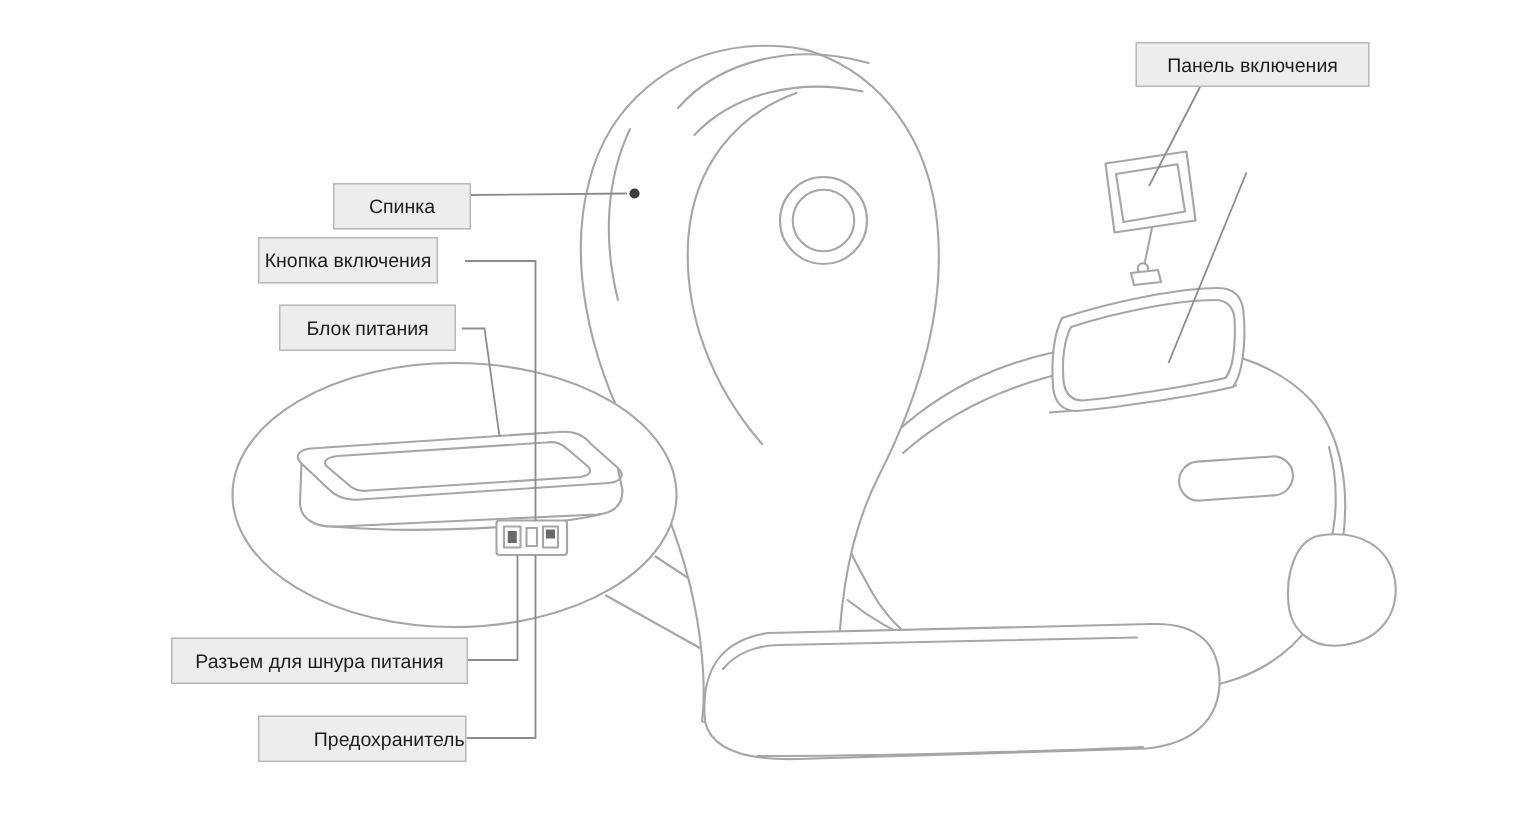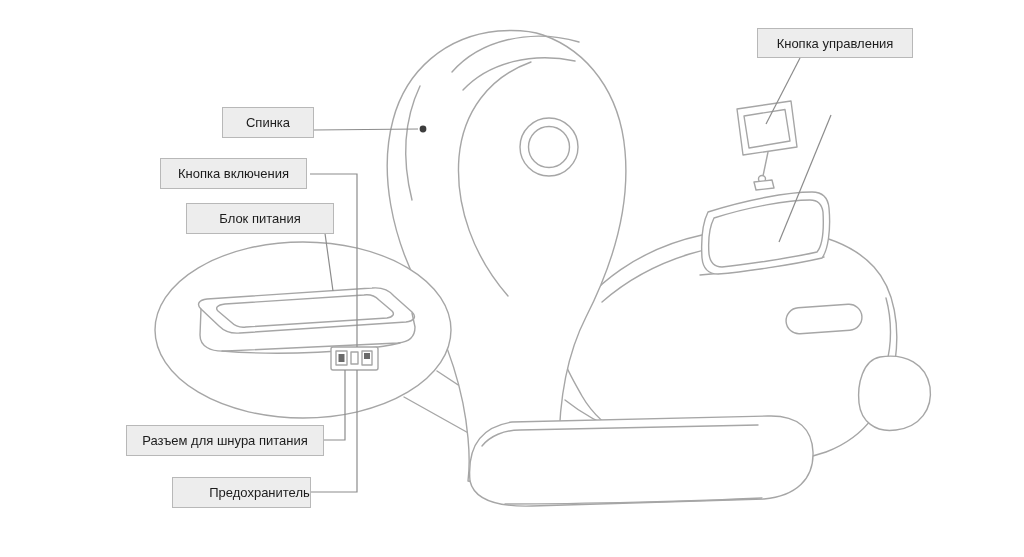--- a/index.html
+++ b/index.html
@@ -130,25 +130,25 @@
       <circle class="dot" cx="423" cy="129" r="3.4"></circle>
       <path class="leader" d="M 310,174 L 357,174 L 357,347"></path>
       <path class="leader" d="M 308,219 L 323,219 L 333,291"></path>
       <path class="leader" d="M 311,440 L 345,440 L 345,370"></path>
       <path class="leader" d="M 311,492 L 357,492 L 357,370"></path>
       <path class="leader" d="M 800,58 L 766,124"></path>
       <path class="leader" d="M 831,115 L 779,242"></path>
     </g>
   </svg>
 
-  <div class="label" style="left:757px;top:28px;width:156px;height:30px;">Кнопка управления</div>
+  <div class="label" style="left:757px;top:28px;width:156px;height:30px;">Панель включения</div>
 
 
-  <div class="label" style="left:222px;top:107px;width:92px;height:31px;">Спинка</div>
+  <div class="label" style="left:222px;top:122px;width:92px;height:31px;">Спинка</div>
 
-  <div class="label" style="left:160px;top:158px;width:147px;height:31px;">Кнопка включения</div>
+  <div class="label" style="left:172px;top:158px;width:120px;height:31px;">Кнопка включения</div>
 
-  <div class="label" style="left:186px;top:203px;width:148px;height:31px;">Блок питания</div>
+  <div class="label" style="left:186px;top:203px;width:118px;height:31px;">Блок питания</div>
 
-  <div class="label" style="left:126px;top:425px;width:198px;height:31px;">Разъем для шнура питания</div>
+  <div class="label" style="left:114px;top:425px;width:198px;height:31px;">Разъем для шнура питания</div>
 
   <div class="label" style="left:172px;top:477px;width:139px;height:31px;padding-left:36px;">Предохранитель</div>
 </div>
 
 </body></html>

